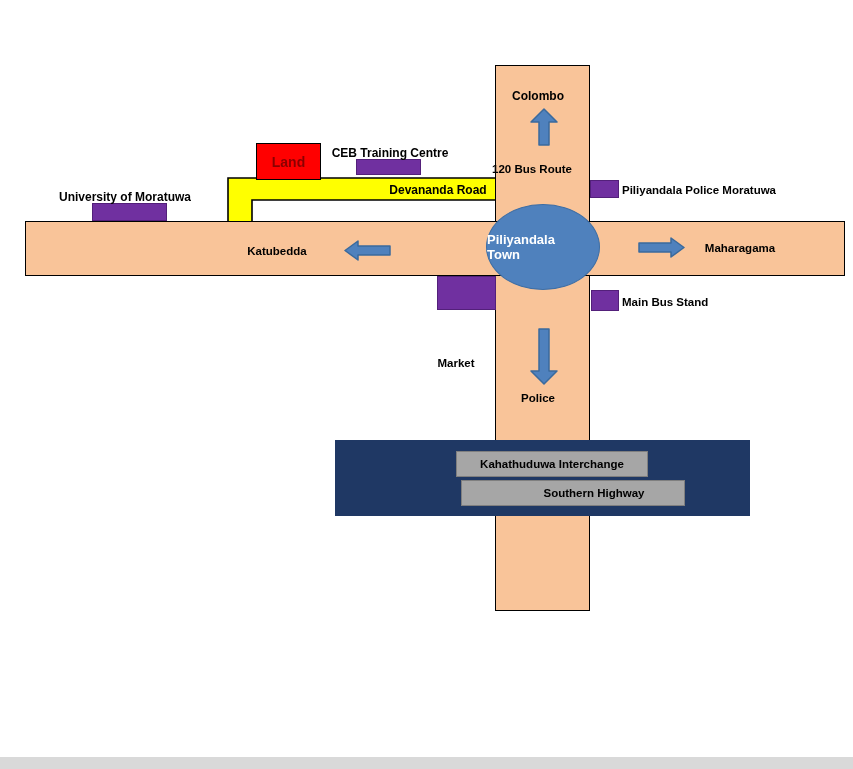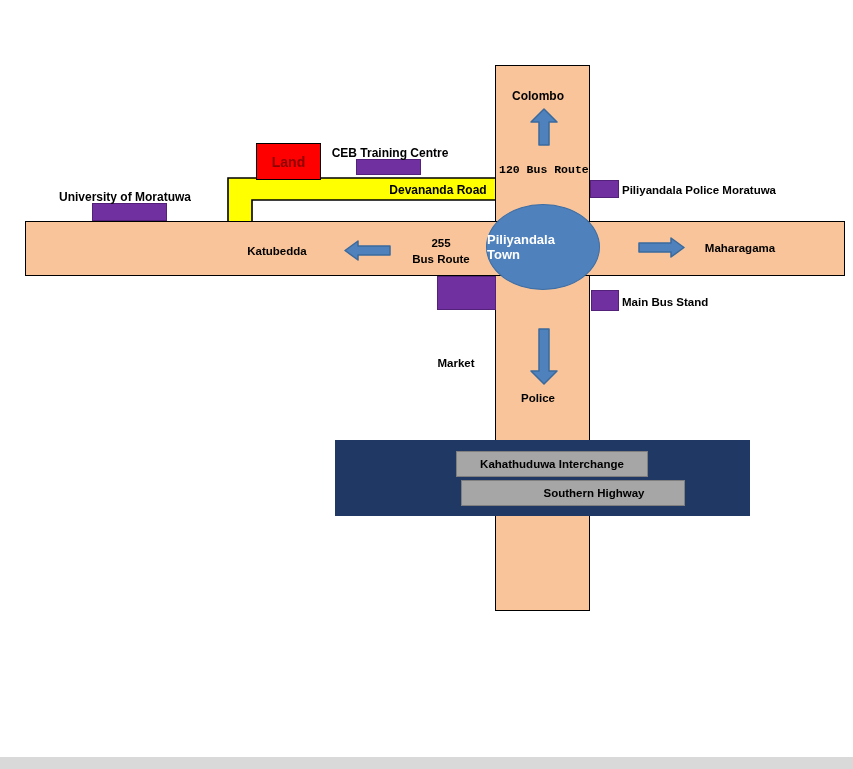--- a/index.html
+++ b/index.html
@@ -92,36 +92,32 @@
   </svg>
   <svg class="arrow" style="left:343px;top:239px;" width="48" height="23" viewBox="0 0 48 23">
     <polygon points="47,7 15,7 15,2 2,11.5 15,21 15,16 47,16"></polygon>
   </svg>
   <svg class="arrow" style="left:638px;top:236px;" width="48" height="23" viewBox="0 0 48 23">
     <polygon points="1,7 33,7 33,2 46,11.5 33,21 33,16 1,16"></polygon>
   </svg>
 
   <div class="lbl center sz12" style="left:498px;top:89px;width:80px;">Colombo</div>
 
-  <div class="lbl center sz11" style="left:499px;top:163px;width:88px;font-family:Liberation Mono, monospace;">120 Bus Route</div>
+  <div class="lbl center sz11" style="left:488px;top:163px;width:88px;">120 Bus Route</div>
 
   <div class="lbl sz11" style="left:622px;top:184px;">Piliyandala Police Moratuwa</div>
 
   <div class="lbl center sz12" style="left:363px;top:183px;width:150px;">Devananda Road</div>
 
   <div class="lbl center sz10" style="left:330px;top:146px;width:120px;">CEB Training Centre</div>
 
   <div class="lbl center sz10" style="left:55px;top:190px;width:140px;">University of Moratuwa</div>
 
   <div class="lbl center sz11" style="left:227px;top:245px;width:100px;">Katubedda</div>
 
-  <div class="lbl center sz11 two-line" style="left:400px;top:235px;width:82px;">
-    <span>255</span><br>
-    <span>Bus Route</span>
-  </div>
 
   <div class="lbl center sz11" style="left:695px;top:242px;width:90px;">Maharagama</div>
 
   <div class="lbl sz11" style="left:622px;top:296px;">Main Bus Stand</div>
 
   <div class="lbl center sz11" style="left:416px;top:314px;width:80px;margin-top:43px;">Market</div>
 
   <div class="lbl center sz11" style="left:493px;top:392px;width:90px;">Police</div>
 
   <div class="abs bottom-strip"></div>

